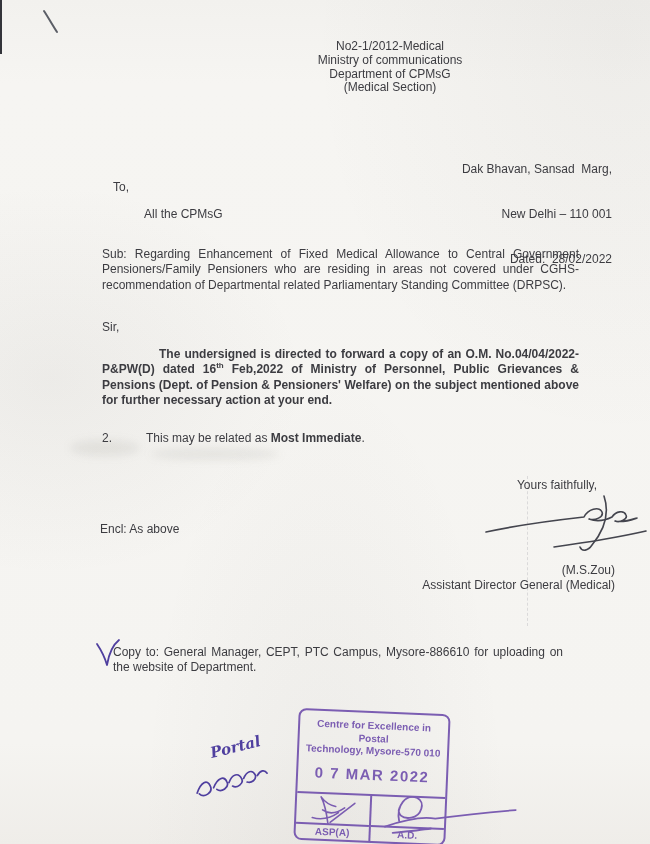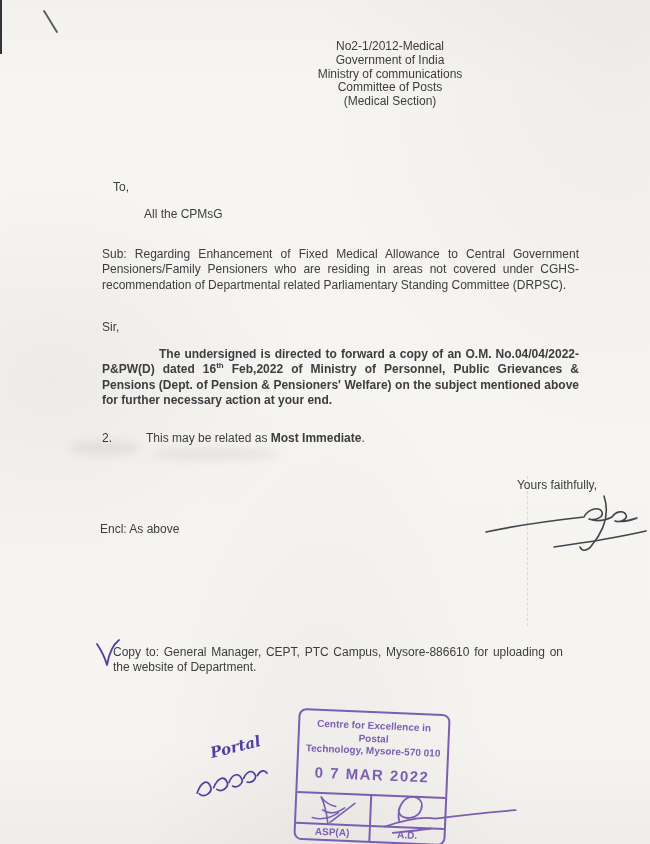--- a/index.html
+++ b/index.html
@@ -74,26 +74,30 @@
   <div class="scan-edge"></div>
   <svg class="slash" width="24" height="28">
     <path d="M4,3 C8,9 13,18 17,24" stroke="#5b5e66" stroke-width="2" fill="none" stroke-linecap="round"></path>
   </svg>
   <div class="crease"></div>
   <div class="smudge" style="left:70px;top:440px;width:70px;height:16px;"></div>
   <div class="smudge" style="left:150px;top:448px;width:130px;height:12px;"></div>
 
   <div class="letterhead">
     <div>No2-1/2012-Medical</div>
-    <div>Government of India</div>
     <div>Ministry of communications</div>
-    <div>Committee of Posts</div>
+    <div>Department of CPMsG</div>
     <div>(Medical Section)</div>
   </div>
 
+  <div class="address">
+    <div>Dak Bhavan, Sansad  Marg,</div>
+    <div>New Delhi – 110 001</div>
+    <div>Dated:  28/02/2022</div>
+  </div>
 
   <div class="to-label">To,</div>
   <div class="recipient">All the CPMsG</div>
 
   <div class="subject">Sub: Regarding Enhancement of Fixed Medical Allowance to Central Government Pensioners/Family Pensioners who are residing in areas not covered under CGHS-recommendation of Departmental related Parliamentary Standing Committee (DRPSC).</div>
 
   <div class="salutation">Sir,</div>
 
   <div class="para1"><span>The undersigned is directed to forward a copy of an O.M. No.04/04/2022-P&amp;PW(D) dated 16</span><sup>th</sup><span> Feb,2022 of Ministry of Personnel, Public Grievances &amp; Pensions (Dept. of Pension &amp; Pensioners' Welfare) on the subject mentioned above for further necessary action at your end.</span></div>
 
@@ -101,20 +105,24 @@
 
   <div class="valediction">Yours faithfully,</div>
   <div class="encl">Encl: As above</div>
 
   <svg class="sig-main" width="172" height="62">
     <path class="sig" stroke-width="1.6" d="M8,40 C45,32 88,27 106,25 c4,-8 15,-11 18,-5 c2,5 -7,9 -13,7 c8,3 17,1 23,-2 c4,-6 12,-7 14,-2 c2,4 -6,8 -11,6 c8,2 16,-1 22,-3"></path>
     <path class="sig" stroke-width="1.6" d="M76,55 C112,50 146,44 168,39"></path>
     <path class="sig" stroke-width="1.6" d="M126,4 C131,19 128,36 114,53 C110,59 104,60 102,55"></path>
   </svg>
 
+  <div class="signatory">
+    <div>(M.S.Zou)</div>
+    <div>Assistant Director General (Medical)</div>
+  </div>
 
   <svg class="tick" width="26" height="32">
     <path class="pen" stroke-width="1.8" d="M4,6 C8,12 12,20 14,27 C16,15 21,6 26,2"></path>
   </svg>
   <div class="copy-to">Copy to: General Manager, CEPT, PTC Campus, Mysore-886610 for uploading on the website of Department.</div>
 
   <div class="portal">Portal</div>
   <svg class="portal-scribble" width="86" height="36">
     <path class="pen" stroke-width="1.7" transform="rotate(-8 43 18)" d="M6,24 c5,-10 12,-13 14,-5 c2,7 -8,11 -12,6 m15,-4 c5,-9 12,-11 14,-4 c2,6 -7,10 -11,6 m13,-5 c4,-8 11,-9 13,-2 c2,5 -6,9 -10,6 m12,-6 c4,-7 10,-8 12,-2 c1,5 -5,8 -9,6 m11,-5 c4,-5 8,-5 10,-1"></path>
   </svg>

